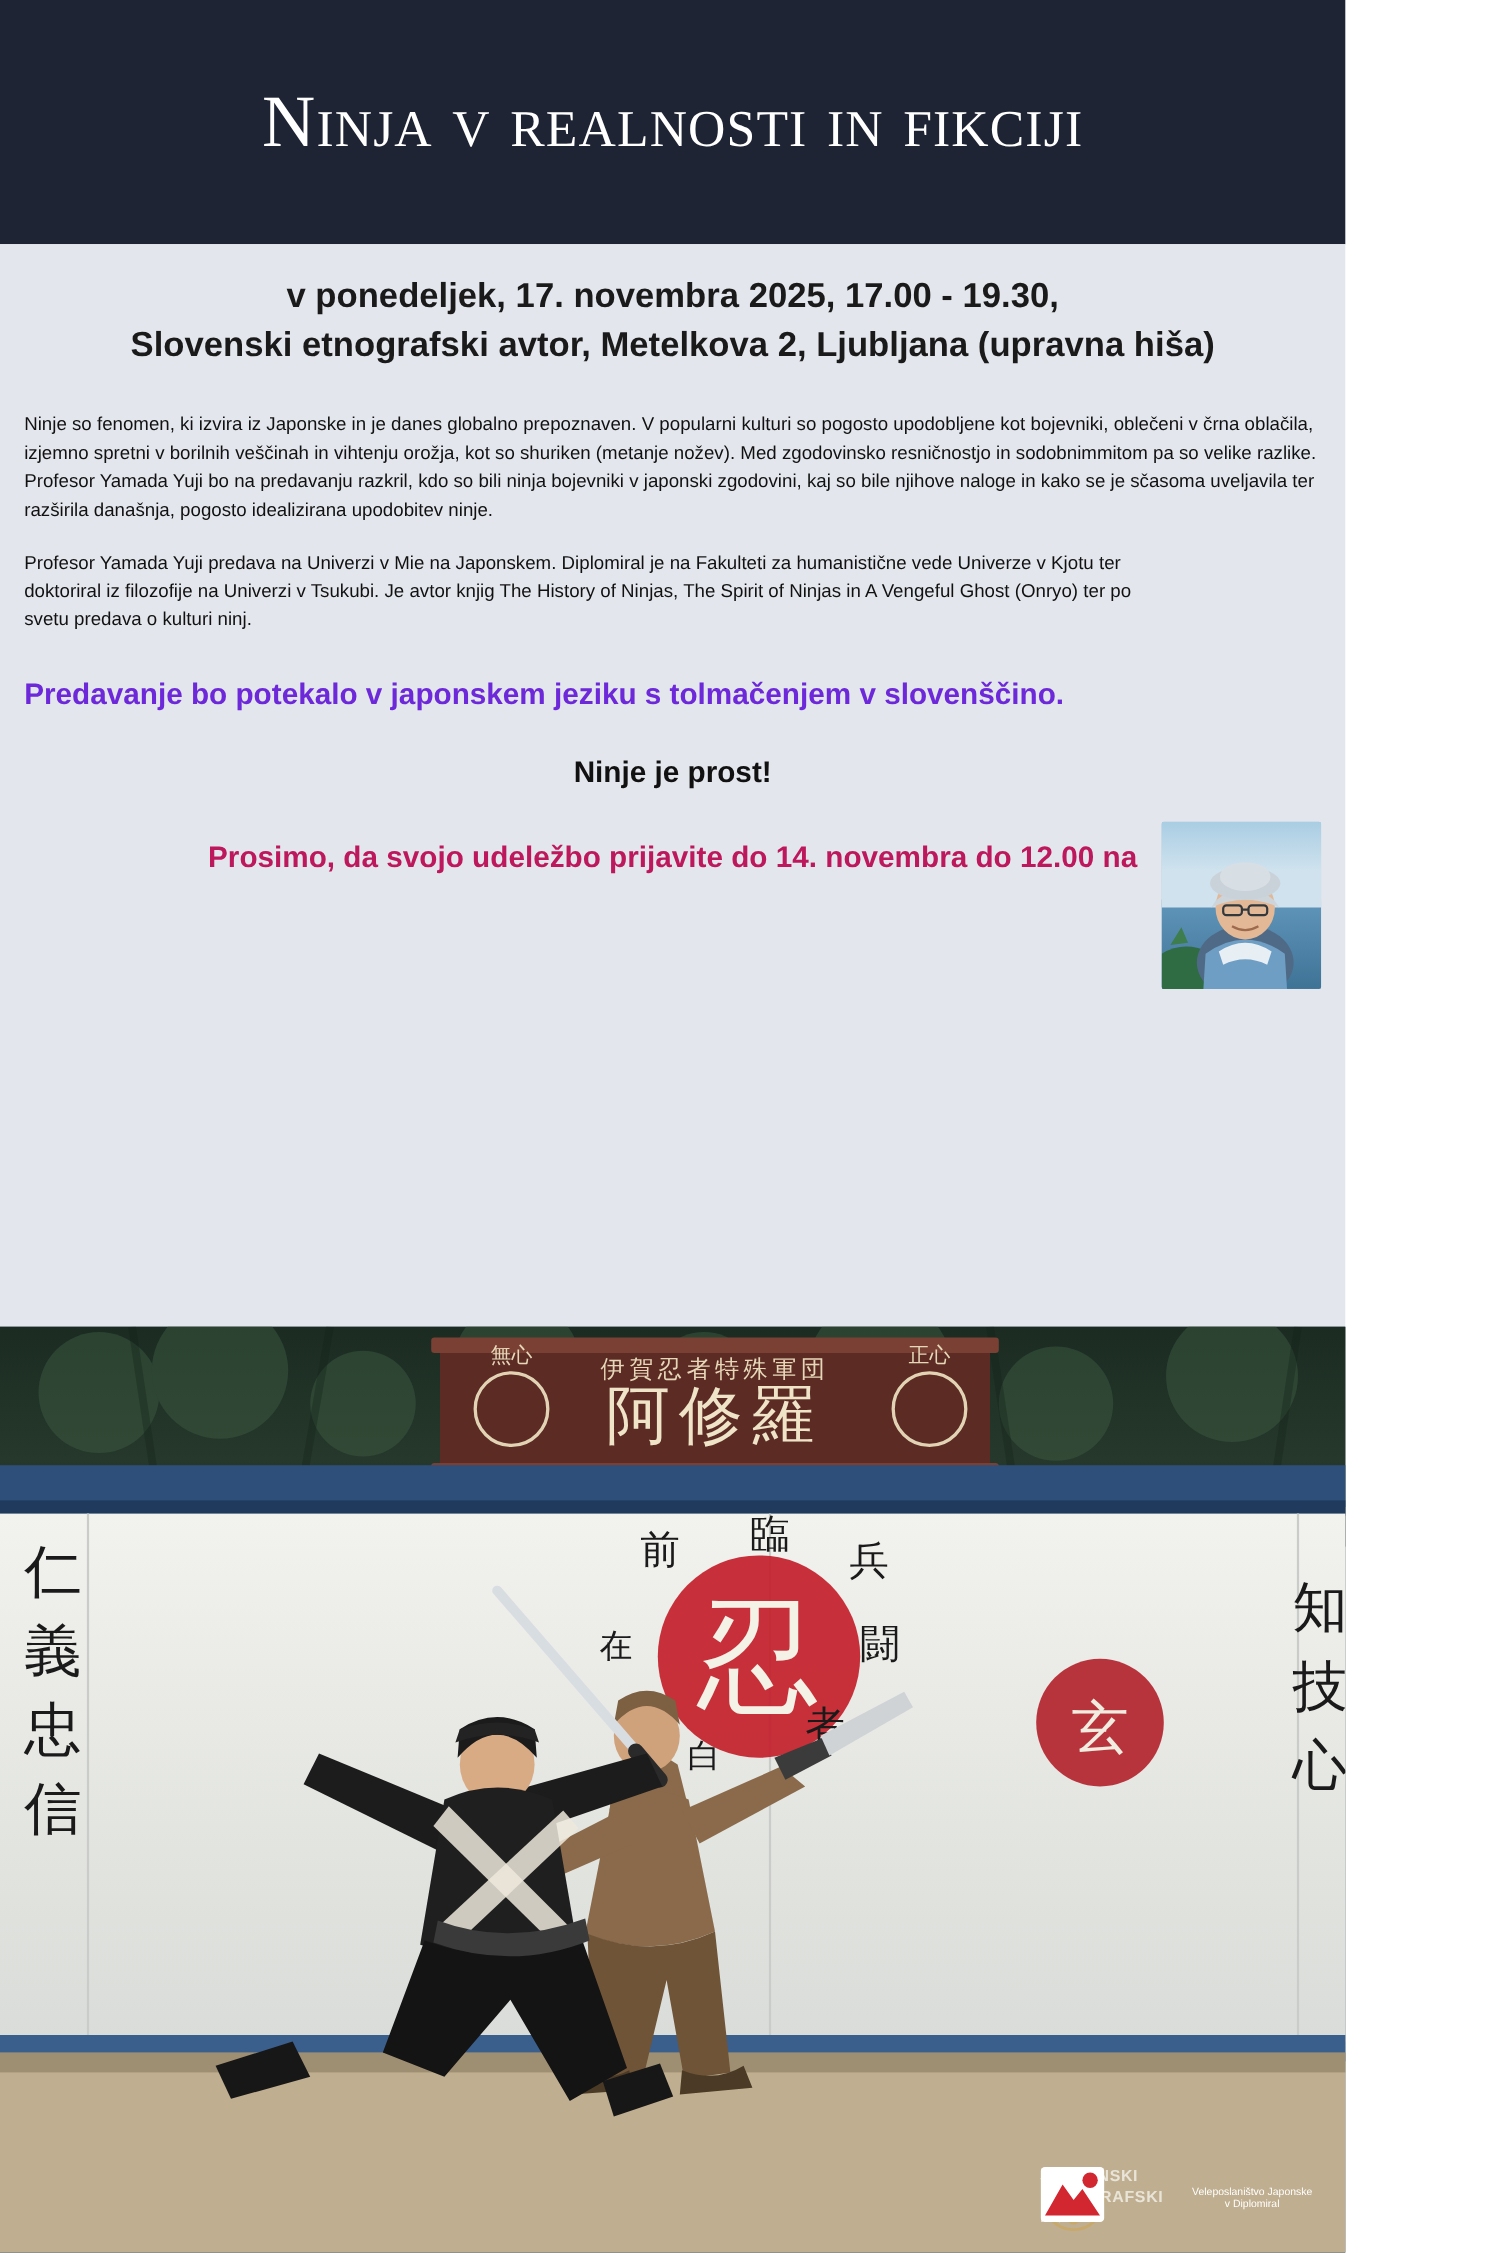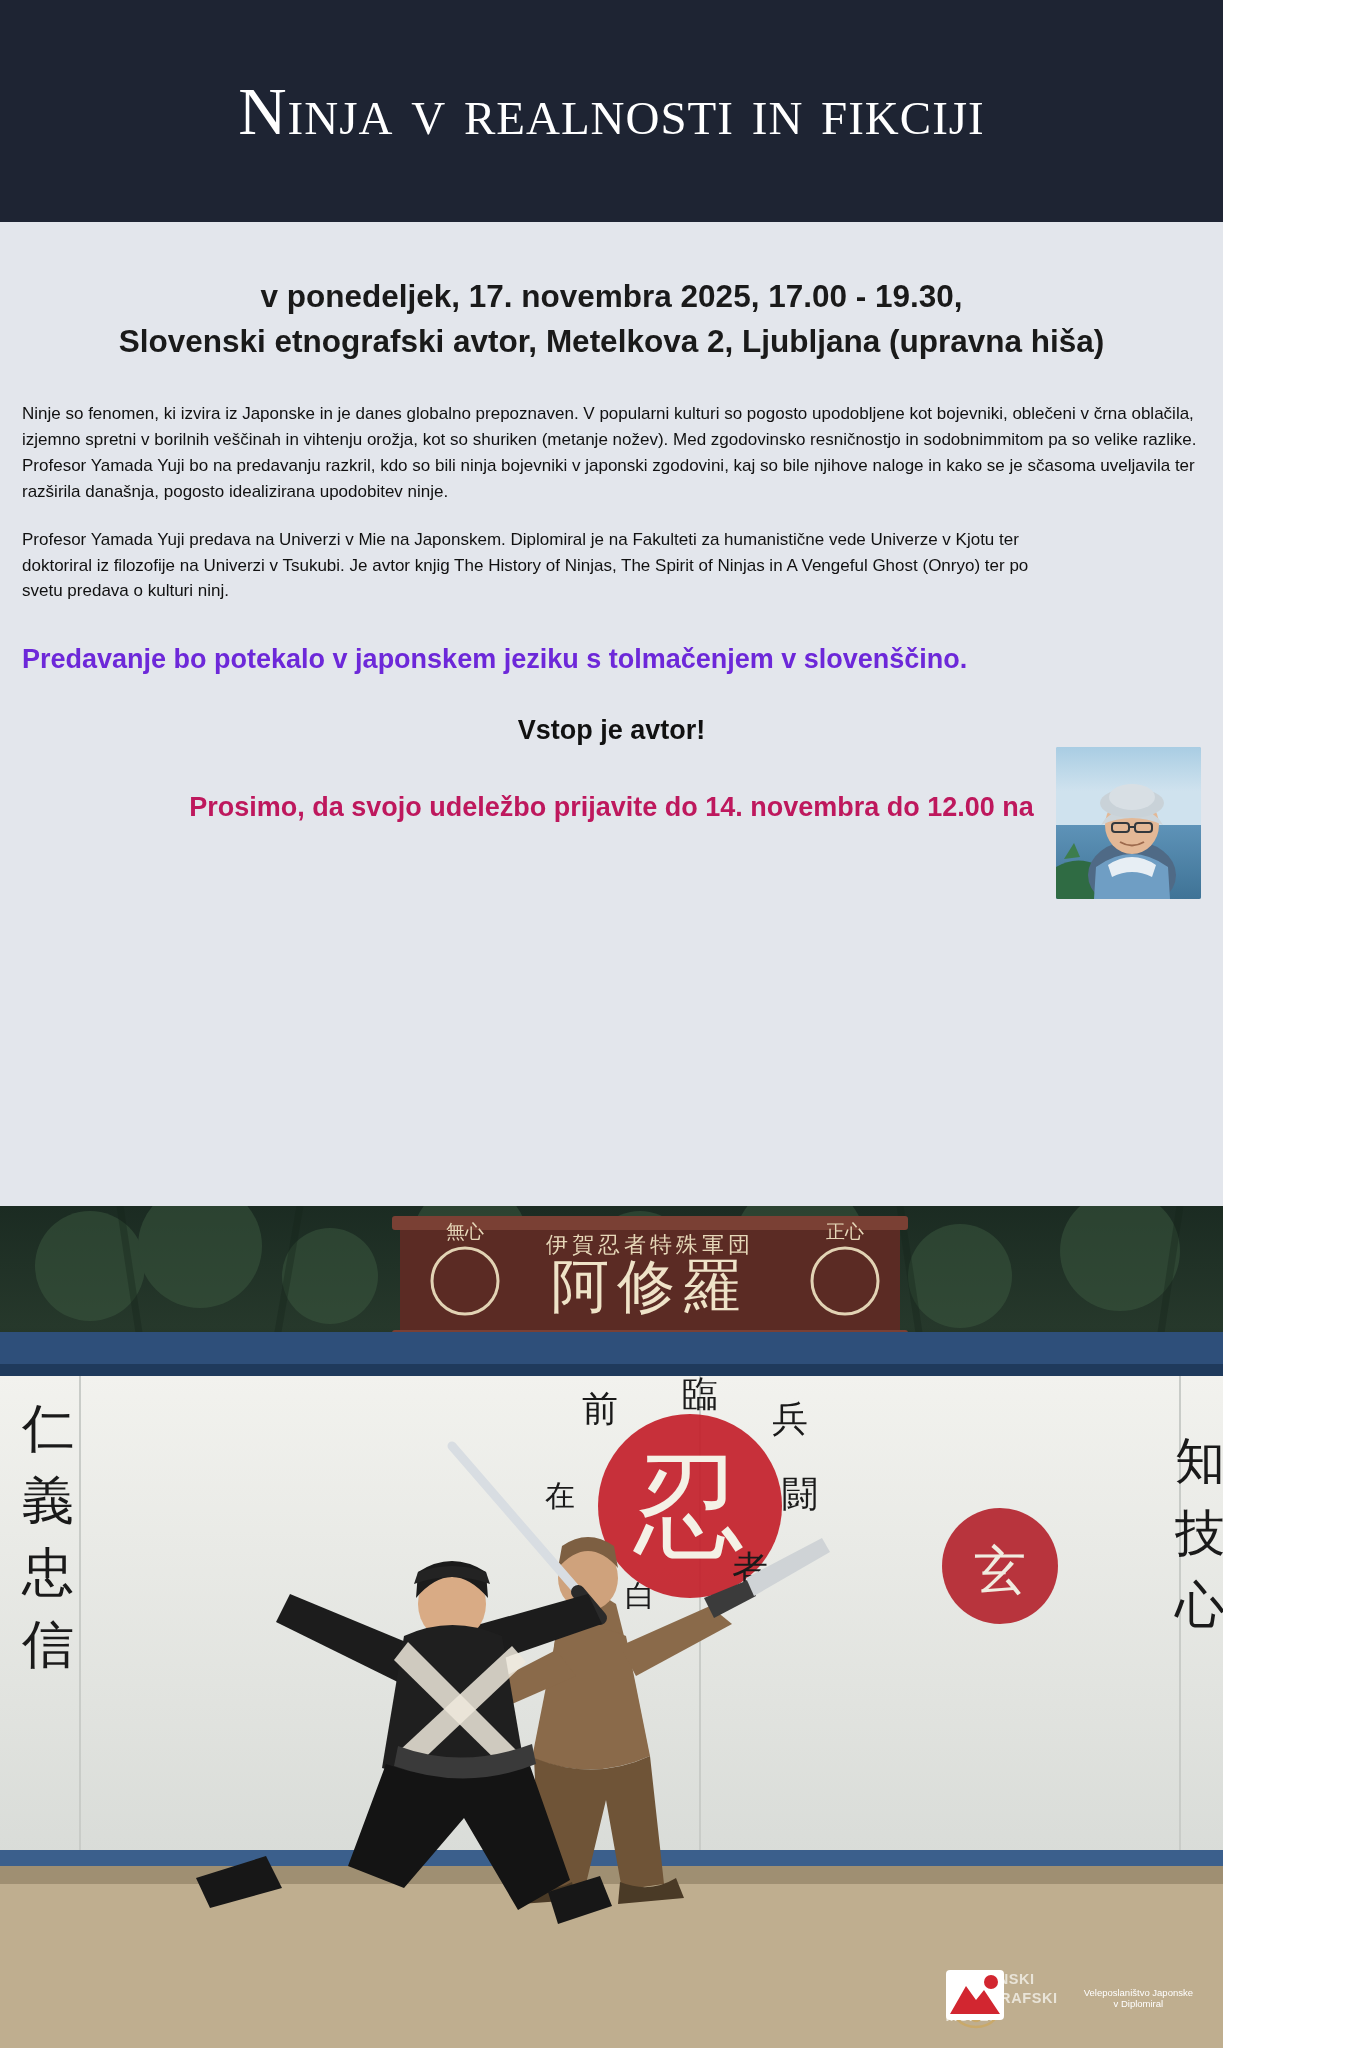--- a/index.html
+++ b/index.html
@@ -54,21 +54,21 @@
     box-sizing: border-box;
     position: relative;
   }
 
   .event-line {
     text-align: center;
     font-size: 31.5px;
     font-weight: bold;
     color: #1a1a1a;
     line-height: 1.42;
-    padding-top: 52px;
+    padding-top: 24px;
   }
   .event-line .l2 {
     display: block;
     font-size: 31.5px;
   }
 
   .para {
     font-size: 17px;
     color: #111111;
     line-height: 1.52;
@@ -206,21 +206,21 @@
         <ellipse cx="76" cy="50" rx="23" ry="13" fill="#d8dfe4"></ellipse>
         <rect x="56" y="76" width="17" height="9" rx="3" fill="none" stroke="#33383d" stroke-width="2"></rect>
         <rect x="79" y="76" width="17" height="9" rx="3" fill="none" stroke="#33383d" stroke-width="2"></rect>
         <line x1="73" y1="80" x2="79" y2="80" stroke="#33383d" stroke-width="2"></line>
         <path d="M64 95 q12 7 24 0" stroke="#9d6a4d" stroke-width="2" fill="none"></path>
       </svg>
     </div>
 
     <div class="highlight">Predavanje bo potekalo v japonskem jeziku s tolmačenjem v slovenščino.</div>
 
-    <div class="free">Vstop je avtor!</div>
+    <div class="free">Ninje je prost!</div>
 
     <div class="signup">
       <span>Prosimo, da svojo udeležbo prijavite do 14. novembra do 12.00 na</span>
     </div>
   </div>
 
   <div class="photo">
     <svg width="1365" height="842" viewBox="0 0 1365 842">
       <defs>
         <linearGradient id="forest" x1="0" y1="0" x2="0" y2="1">

